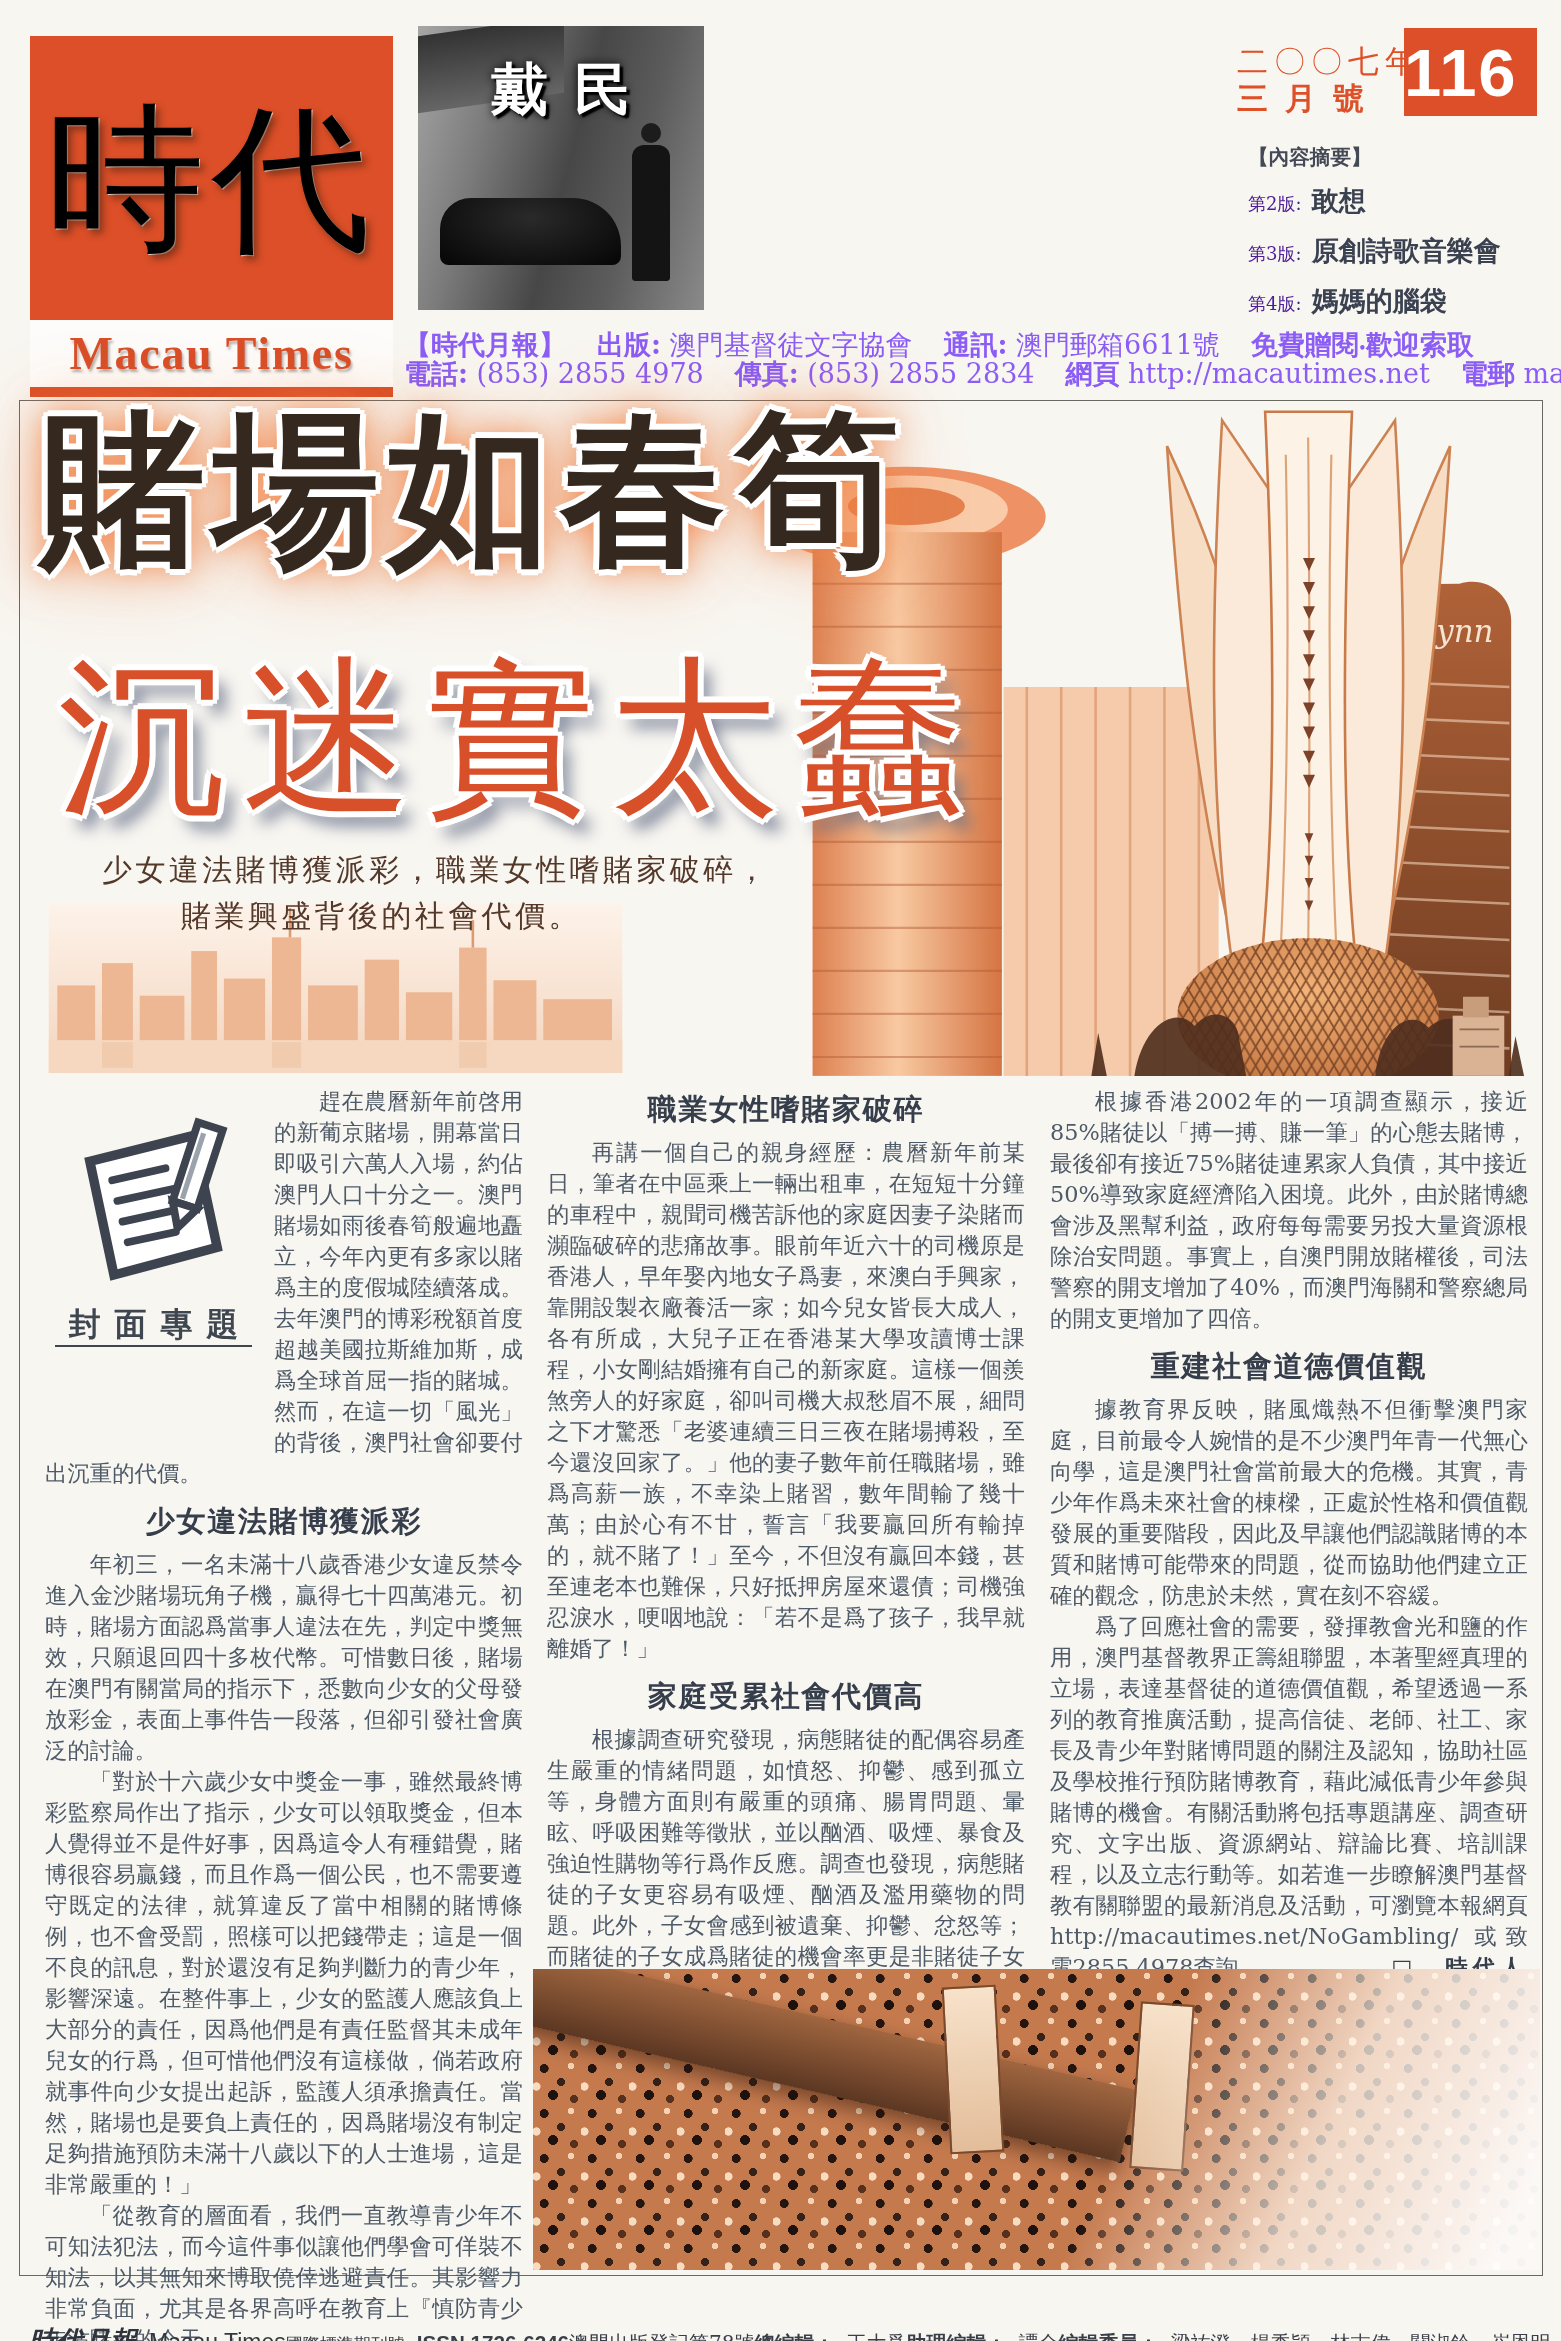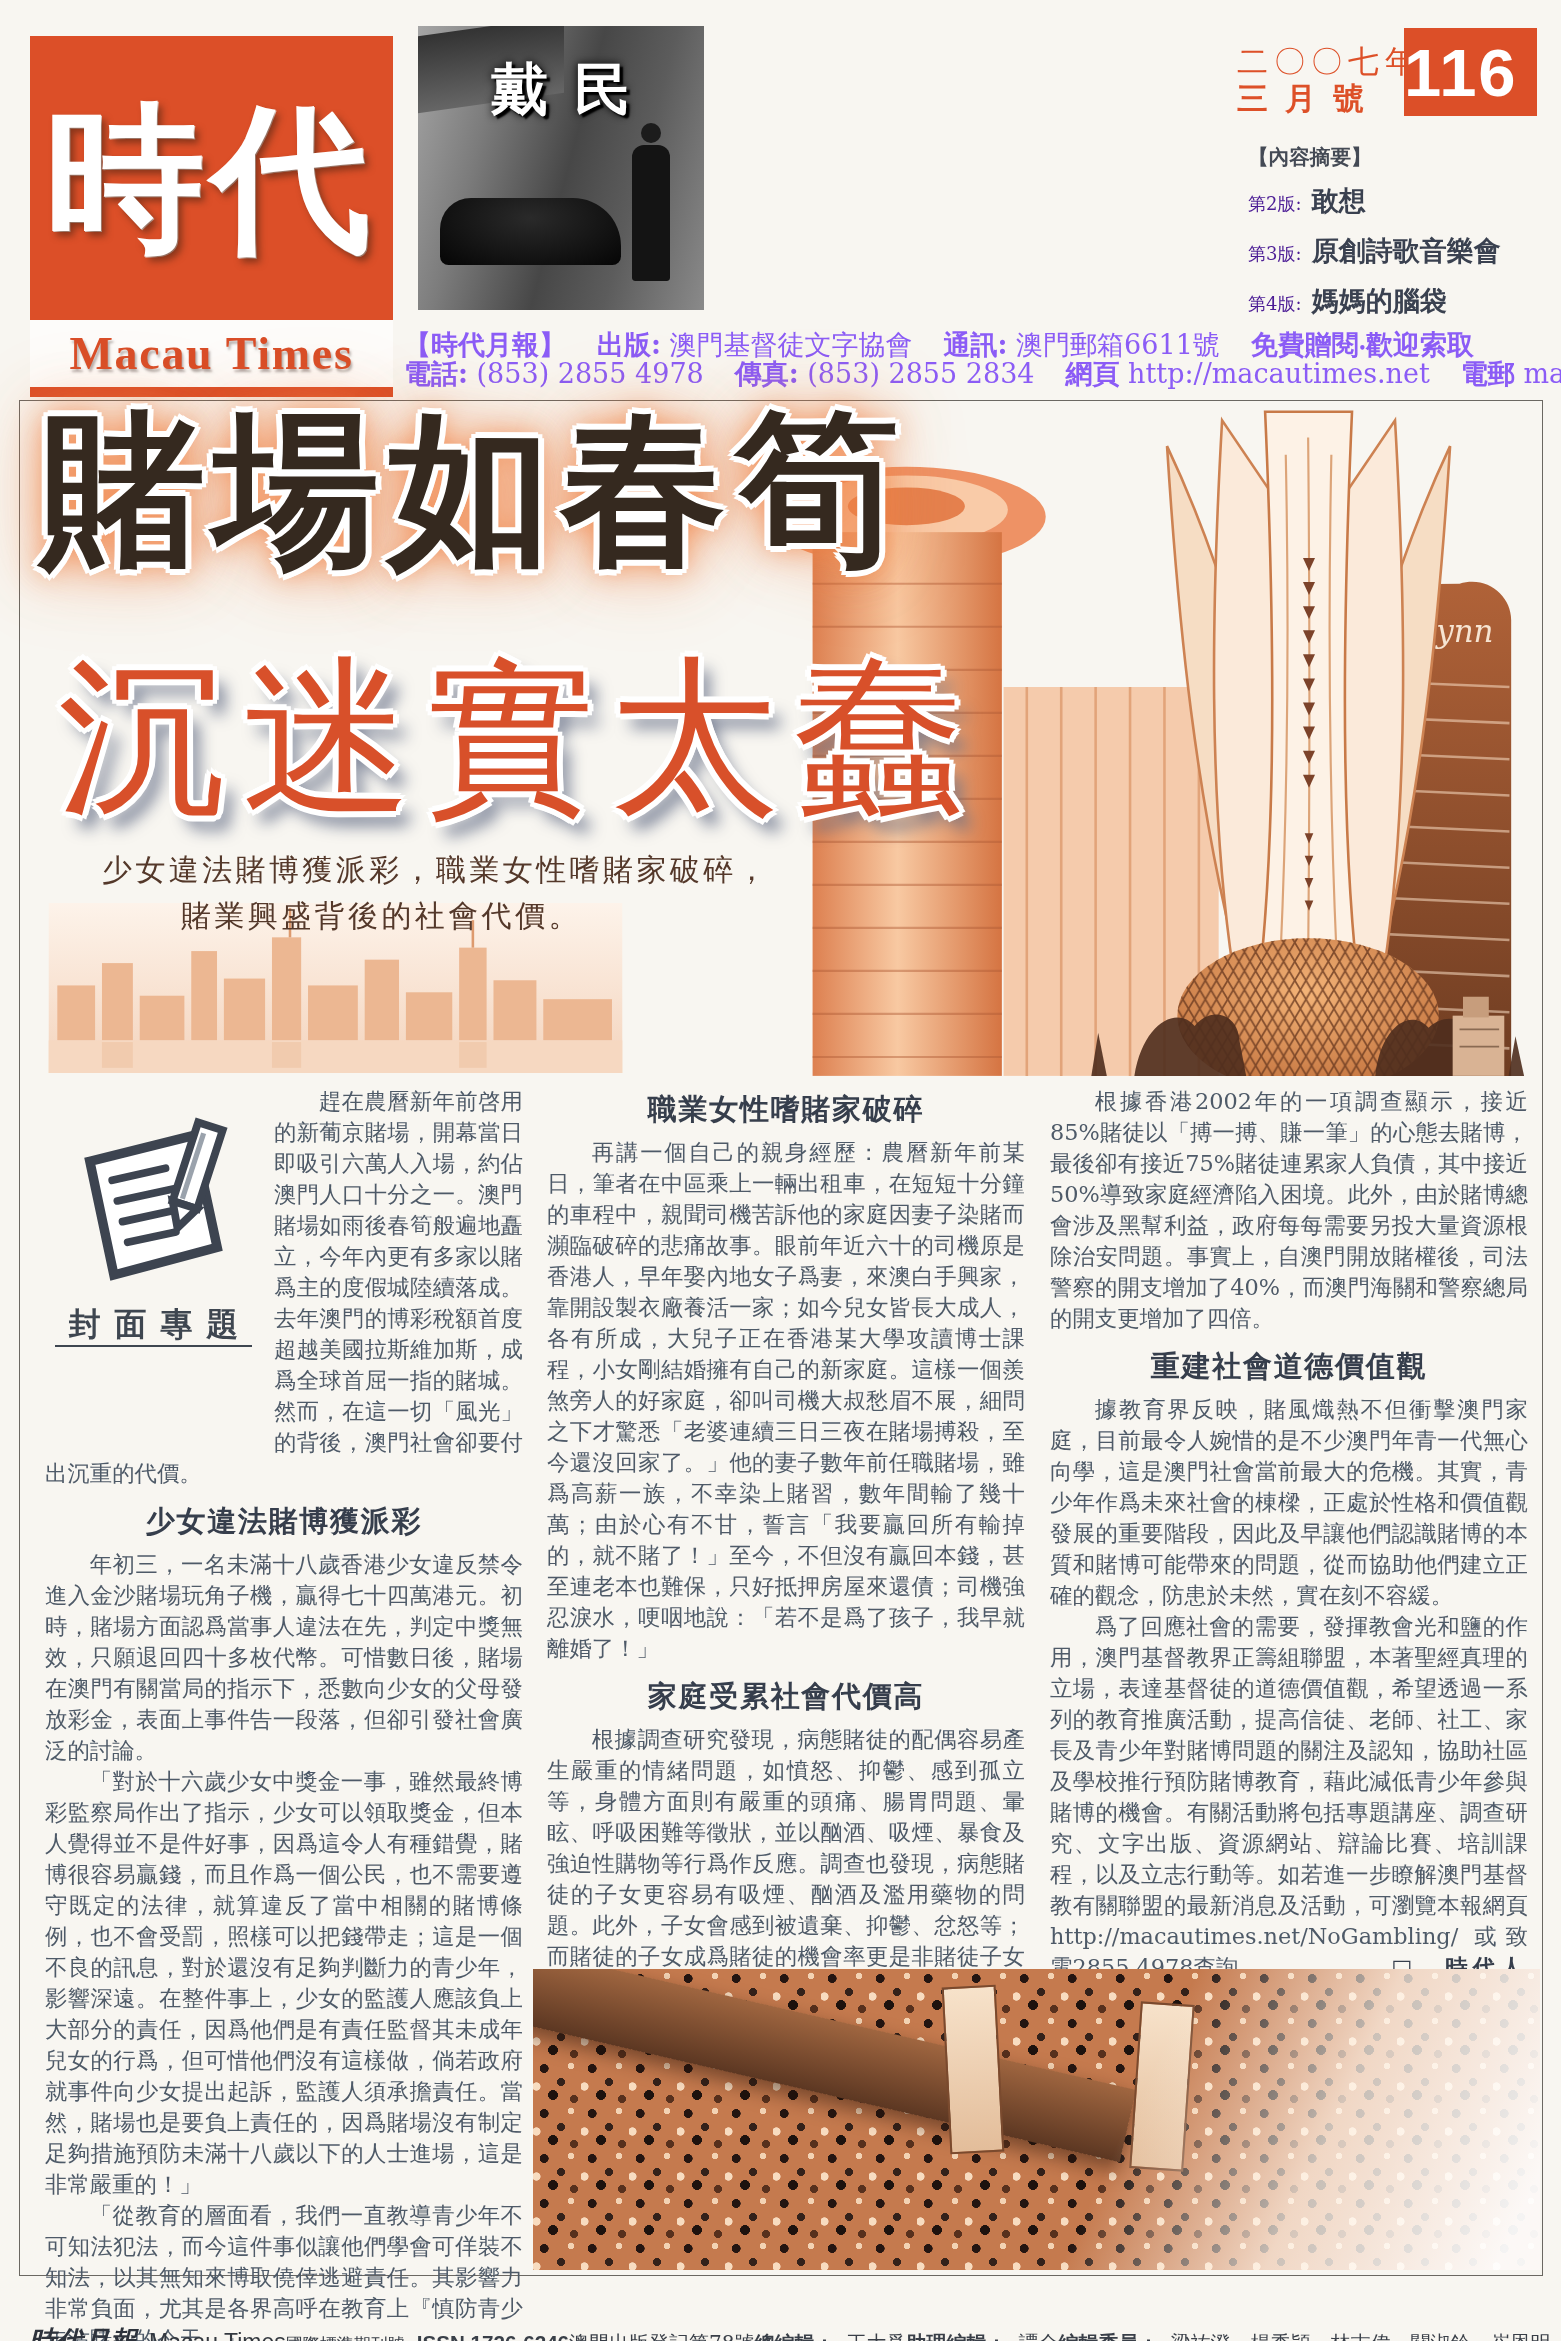--- a/index.html
+++ b/index.html
@@ -2,21 +2,21 @@
 <html style="font-size:13.8px"><head>
 <meta charset="utf-8">
 <style>
   html,body{margin:0;padding:0;background:#e9e7e2;}
   #page{position:relative;width:1562px;height:2342px;background:#f8f6f1;overflow:hidden;
         font-family:"DejaVu Serif","Liberation Serif",serif;color:#4e5a68;}
 
   
   #masthead{position:absolute;left:30px;top:36px;width:363px;height:361px;}
   .mast-red{height:284px;background:#dc4f28;display:flex;align-items:center;justify-content:center;}
-  .mast-logo{font-size:159px;font-weight:700;color:#ffffff;letter-spacing:6.9px;line-height:1;
+  .mast-logo{font-size:159px;font-weight:400;color:#000000;letter-spacing:6.9px;line-height:1;
              text-shadow:4.3px 5.2px 7.7px rgba(90,40,20,.65),0.9px 0.9px 0 #f4e8e2;}
   .mast-white{height:67px;background:#fdfcfa;display:flex;align-items:center;justify-content:center;}
   .mast-en{font-family:"Liberation Serif",serif;font-weight:700;font-size:46px;color:#d94e28;
            letter-spacing:1.7px;text-shadow:1.7px 2.6px 2.6px rgba(120,110,105,.55);}
   .mast-strip{height:10.3px;background:#dc4f28;}
 
   
   #bw-photo{position:absolute;left:418px;top:26px;width:286px;height:284px;overflow:hidden;
             background:linear-gradient(105deg,#a6a6a6 0%,#7c7c7c 25%,#474747 52%,#5c5c5c 72%,#8a8a8a 100%);}
   #bw-photo .roof{position:absolute;left:0;top:0;width:146px;height:77px;

